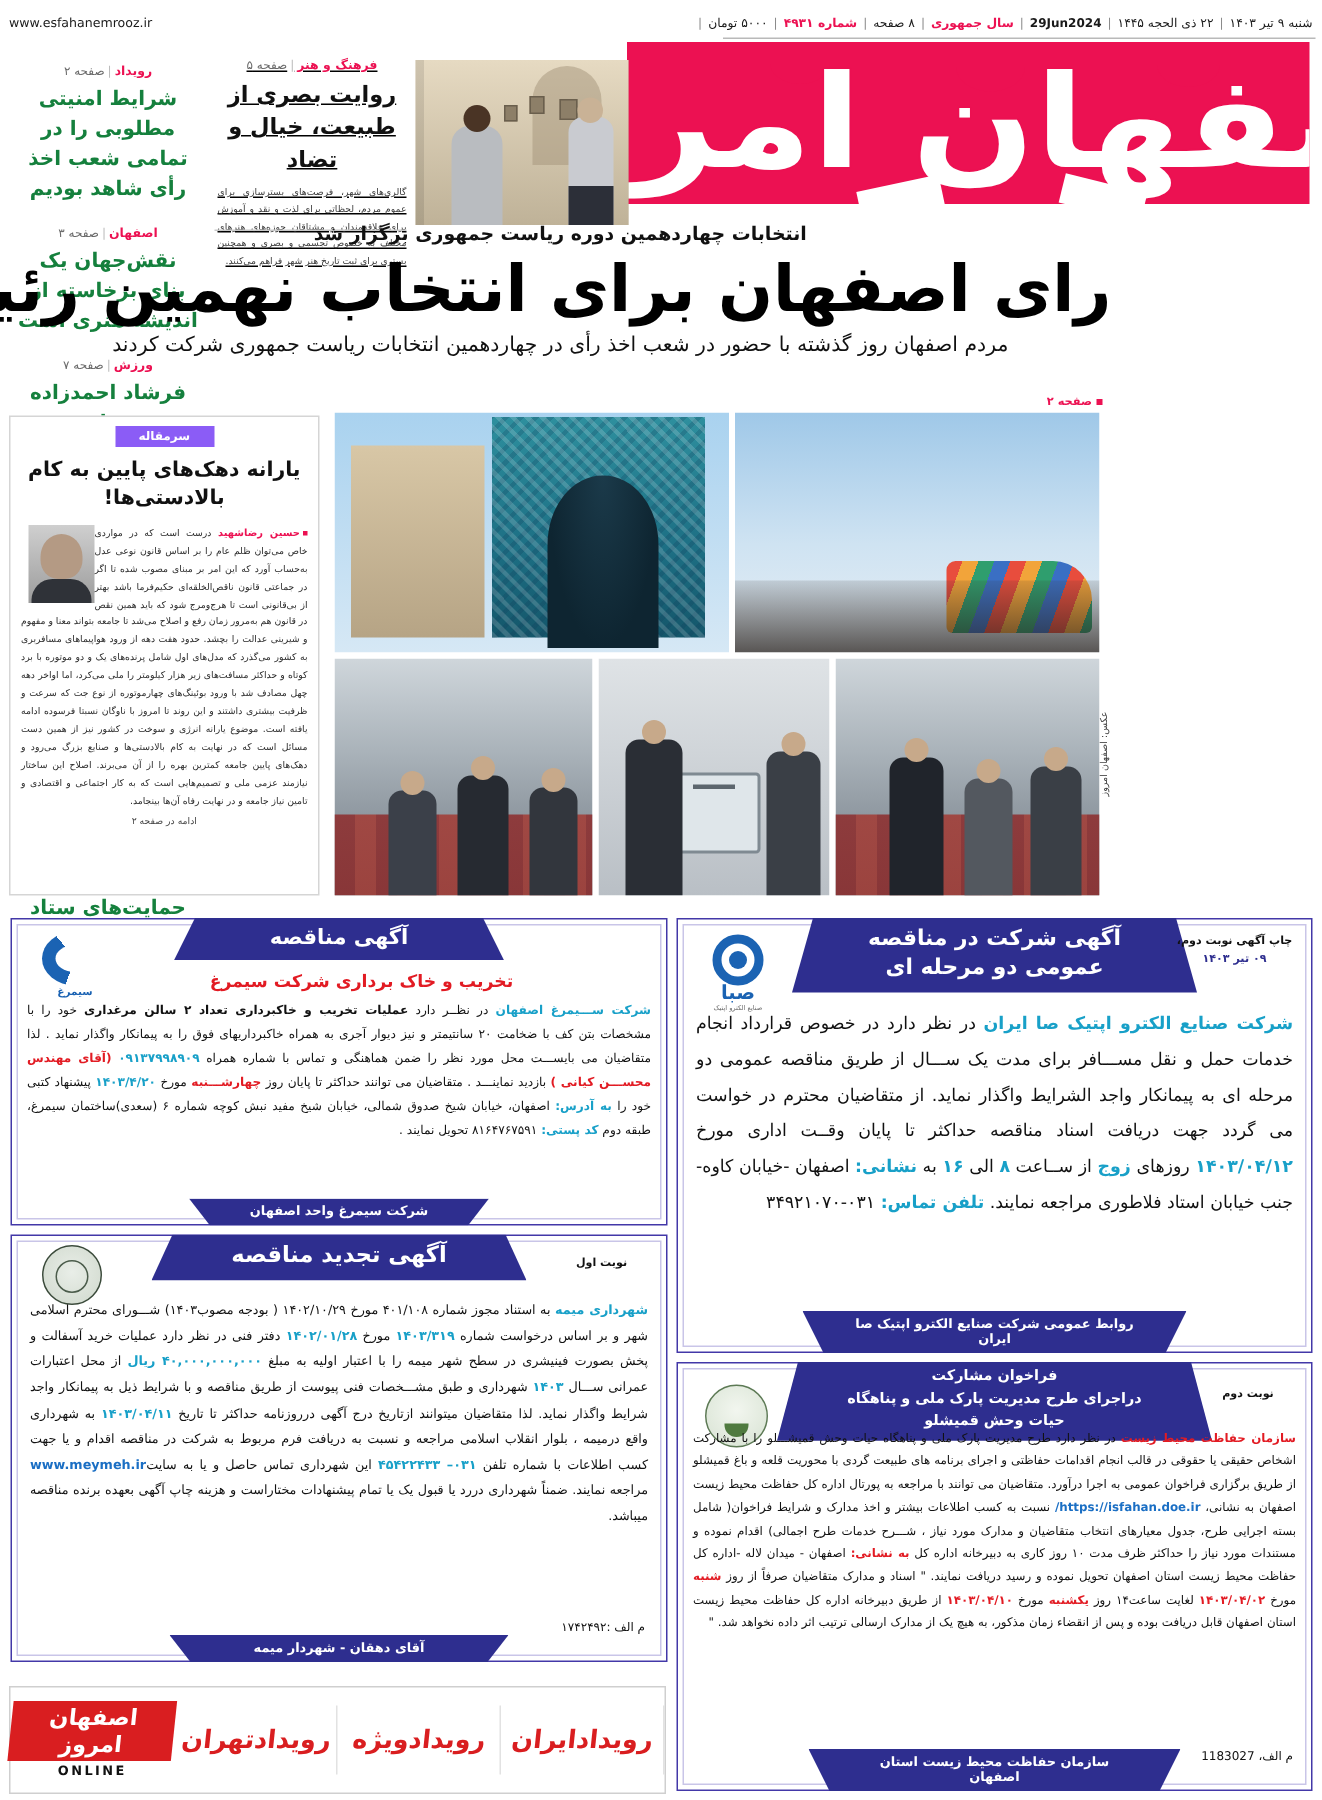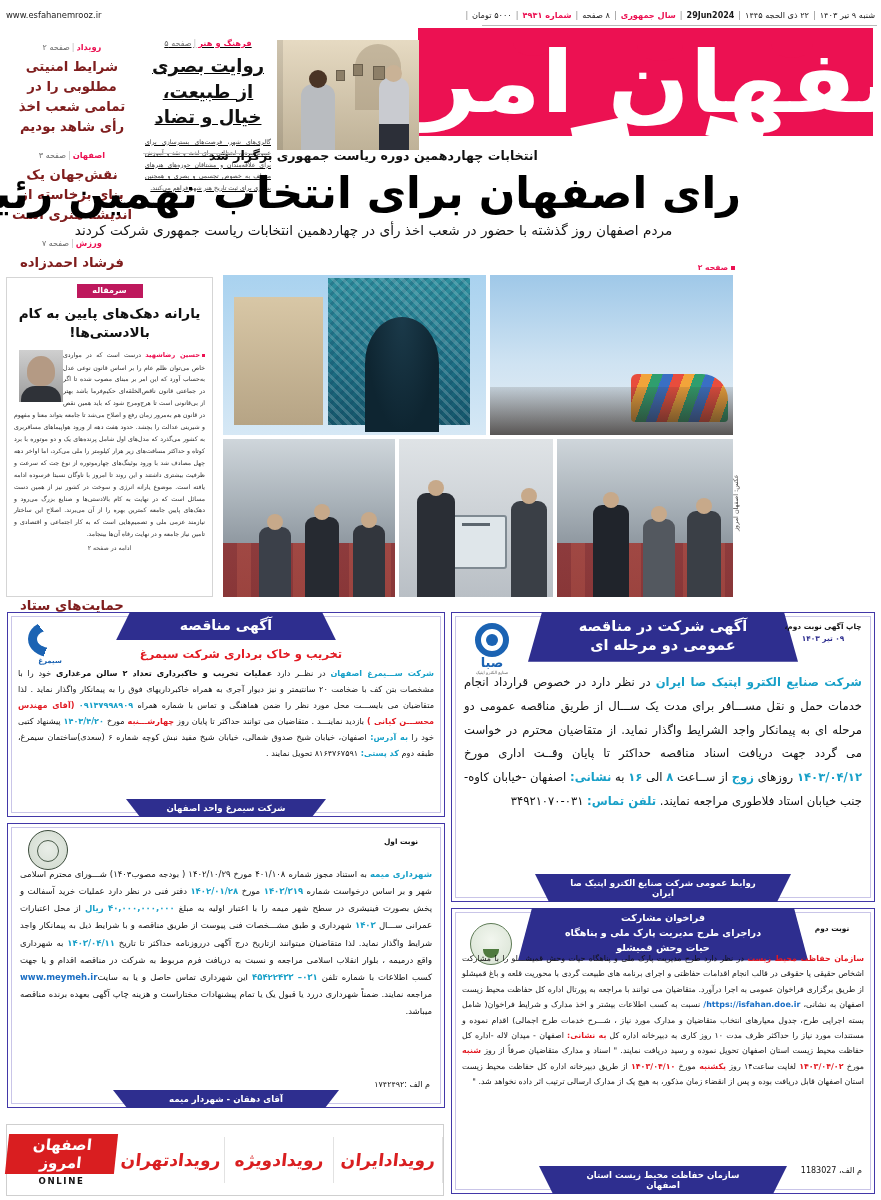--- a/index.html
+++ b/index.html
@@ -50,31 +50,31 @@
   .sidebar {
     position: absolute; top: 40px; right: 743px; width: 132px; height: 556px;
     padding: 2px 6px 0 6px; direction: rtl; text-align: center;
   }
   .sb-item { margin-bottom: 13px; }
   .sb-kicker { font-size: 8px; margin-bottom: 5px; color: #6a6a6a; }
   .sb-kicker b { color: #EC1152; font-weight: bold; font-size: 8.3px; }
   .sb-kicker .bar { color: #bbb; margin: 0 2px; }
   .sb-title {
     font-size: 13.3px; font-weight: bold; line-height: 1.5;
-    color: #7f1d1d; letter-spacing: -.2px;
+    color: #15803d; letter-spacing: -.2px;
   }
 
   
   .culture {
     position: absolute; top: 38px; right: 610px; width: 128px; height: 112px;
     direction: rtl; text-align: right; padding-left: 2px; text-decoration: underline;
   }
   .culture .sb-kicker { text-align: center; }
   .culture-title {
-    font-size: 18px; font-weight: bold; line-height: 1.42; color: #111;
+    font-size: 15px; font-weight: bold; line-height: 1.42; color: #111;
     text-align: center; margin-bottom: 6px; letter-spacing: -.3px;
   }
   .culture-lede {
     font-size: 6.2px; line-height: 1.85; color: #3a3a3a; text-align: justify;
   }
   .culture-rule { position: absolute; bottom: -4px; right: 0; width: 128px; height: 1px; background: #c8c8c8; }
 
   .culture-photo {
     position: absolute; top: 40px; right: 462px; width: 142px; height: 110px;
     overflow: hidden; background: linear-gradient(160deg,#d9cdb6 0%,#cbbfa6 40%,#b8a98d 100%);
@@ -160,21 +160,21 @@
     writing-mode: vertical-rl; transform: rotate(180deg);
     font-size: 6.4px; color:#444; letter-spacing:.2px; white-space: nowrap;
   }
 
   
   .editorial {
     position: absolute; top: 277px; right: 668px; width: 207px; height: 320px;
     border: 1px solid #d5d5d5; background:#fff; padding: 6px 7px; direction: rtl;
   }
   .ed-badge {
-    display:block; margin: 0 auto 6px auto; width: 66px; background:#be185d;
+    display:block; margin: 0 auto 6px auto; width: 66px; background:#8b5cf6;
     color:#fff; font-size:8px; font-weight:bold; text-align:center; padding: 2.4px 0; letter-spacing:.4px;
   }
   .ed-title {
     font-size: 13.6px; font-weight:bold; line-height:1.44; text-align:center;
     color:#111; margin-bottom: 6px; letter-spacing:-.3px;
   }
   .ed-portrait {
     float: left; width: 44px; height: 52px; margin: 1px 0 3px 5px;
     background: linear-gradient(180deg,#cfcfcf 0%,#9c9c9c 100%); position: relative; overflow:hidden;
   }
@@ -455,20 +455,21 @@
         <div class="sim-swoosh"></div>
         <div class="sim-word">سیمرغ</div>
       </div>
       <div class="ad-head2" style="position:absolute; top:34px; right:40px; left:70px;">تخریب و خاک برداری شرکت سیمرغ</div>
       <div class="ad-body" style="top:52px; right:10px; left:10px; font-size:8.1px; line-height:1.98;"><span class="cyan">شرکت ســـیمرغ اصفهان</span> در نظــر دارد <b>عملیات تخریب و خاکبرداری تعداد ۲ سالن مرغداری</b> خود را با مشخصات بتن کف با ضخامت ۲۰ سانتیمتر و نیز دیوار آجری به همراه خاکبرداریهای فوق را به پیمانکار واگذار نماید . لذا متقاضیان می بایســـت محل مورد نظر را ضمن هماهنگی و تماس با شماره همراه <span class="cyan">۰۹۱۳۷۹۹۸۹۰۹</span> <span class="red">(آقای مهندس محســـن کیانی )</span> بازدید نماینـــد . متقاضیان می توانند حداکثر تا پایان روز <span class="red">چهارشـــنبه</span> مورخ <span class="cyan">۱۴۰۳/۴/۲۰</span> پیشنهاد کتبی خود را <span class="cyan">به آدرس:</span> اصفهان، خیابان شیخ صدوق شمالی، خیابان شیخ مفید نبش کوچه شماره ۶ (سعدی)ساختمان سیمرغ، طبقه دوم <span class="cyan">کد پستی:</span> ۸۱۶۴۷۶۷۵۹۱ تحویل نمایند .</div>
       <div class="ad-footer" style="width:200px;">شرکت سیمرغ واحد اصفهان</div>
     </div>
 
     <div class="ad" style="top:215px; right:430px; width:438px; height:285px;">
       <div class="ad-inner"></div>
+      <div class="ad-ribbon" style="width:250px; font-size:15px; padding-top:4px; padding-bottom:7px;">آگهی تجدید مناقصه</div>
       <div class="ad-note" style="right:14px; width:58px; top:12px;">
         <div>نوبت اول</div>
       </div>
       <div class="ad-logo emblem" style="top:6px; left:18px;">
         <div class="emb-circle"></div>
       </div>
       <div class="ad-body" style="top:42px; right:12px; left:12px; font-size:8.5px; line-height:2.02;"><span class="cyan">شهرداری میمه</span> به استناد مجوز شماره ۴۰۱/۱۰۸ مورخ ۱۴۰۲/۱۰/۲۹ ( بودجه مصوب۱۴۰۳) شـــورای محترم اسلامی شهر و بر اساس درخواست شماره <span class="cyan">۱۴۰۳/۳۱۹</span> مورخ <span class="cyan">۱۴۰۲/۰۱/۲۸</span> دفتر فنی در نظر دارد عملیات خرید آسفالت و پخش بصورت فینیشری در سطح شهر میمه را با اعتبار اولیه به مبلغ <span class="cyan">۴۰,۰۰۰,۰۰۰,۰۰۰ ریال</span> از محل اعتبارات عمرانی ســـال <span class="cyan">۱۴۰۳</span> شهرداری و طبق مشـــخصات فنی پیوست از طریق مناقصه و با شرایط ذیل به پیمانکار واجد شرایط واگذار نماید. لذا متقاضیان میتوانند ازتاریخ درج آگهی درروزنامه حداکثر تا تاریخ <span class="cyan">۱۴۰۳/۰۴/۱۱</span> به شهرداری واقع درمیمه ، بلوار انقلاب اسلامی مراجعه و نسبت به دریافت فرم مربوط به شرکت در مناقصه اقدام و یا جهت کسب اطلاعات با شماره تلفن <span class="cyan">۰۳۱– ۴۵۴۲۲۴۳۳</span> این شهرداری تماس حاصل و یا به سایت<span class="blue">www.meymeh.ir</span> مراجعه نمایند. ضمناً شهرداری دررد یا قبول یک یا تمام پیشنهادات مختاراست و هزینه چاپ آگهی بعهده برنده مناقصه میباشد.</div>
       <div class="ad-ref" style="bottom:18px; right:14px;">م الف :۱۷۴۲۴۹۲</div>
       <div class="ad-footer" style="width:226px;">آقای دهقان - شهردار میمه</div>
     </div>

